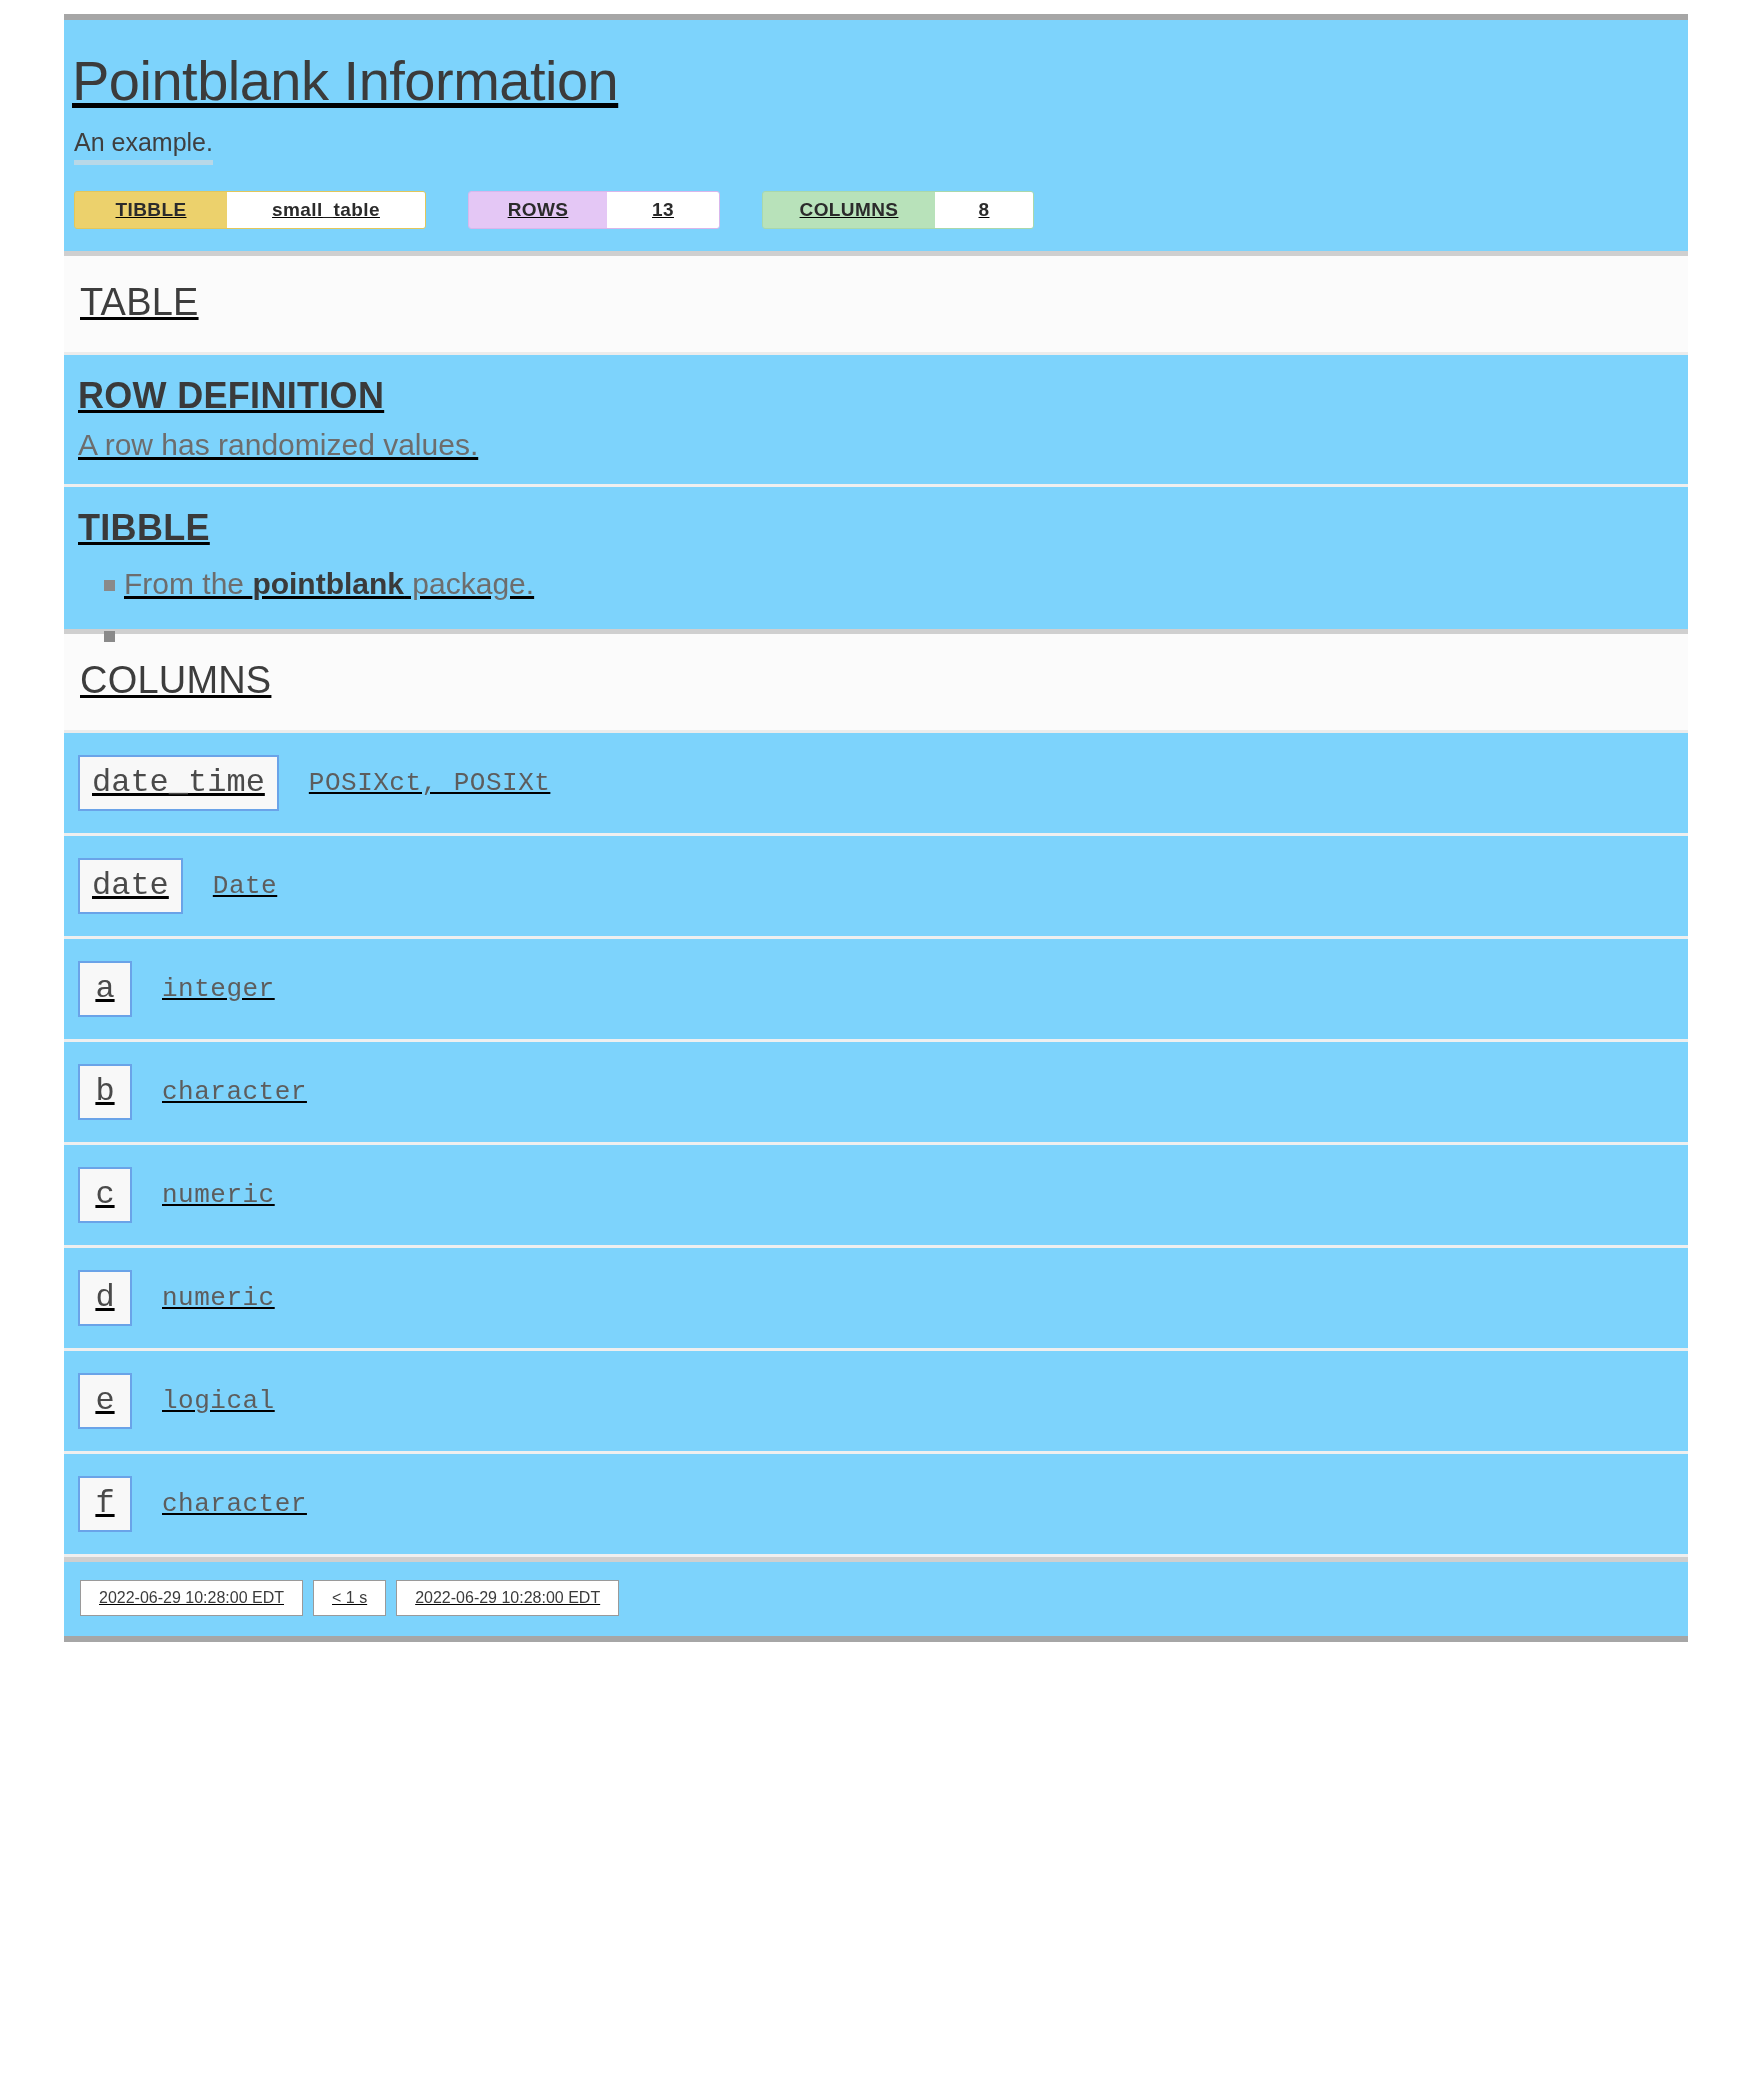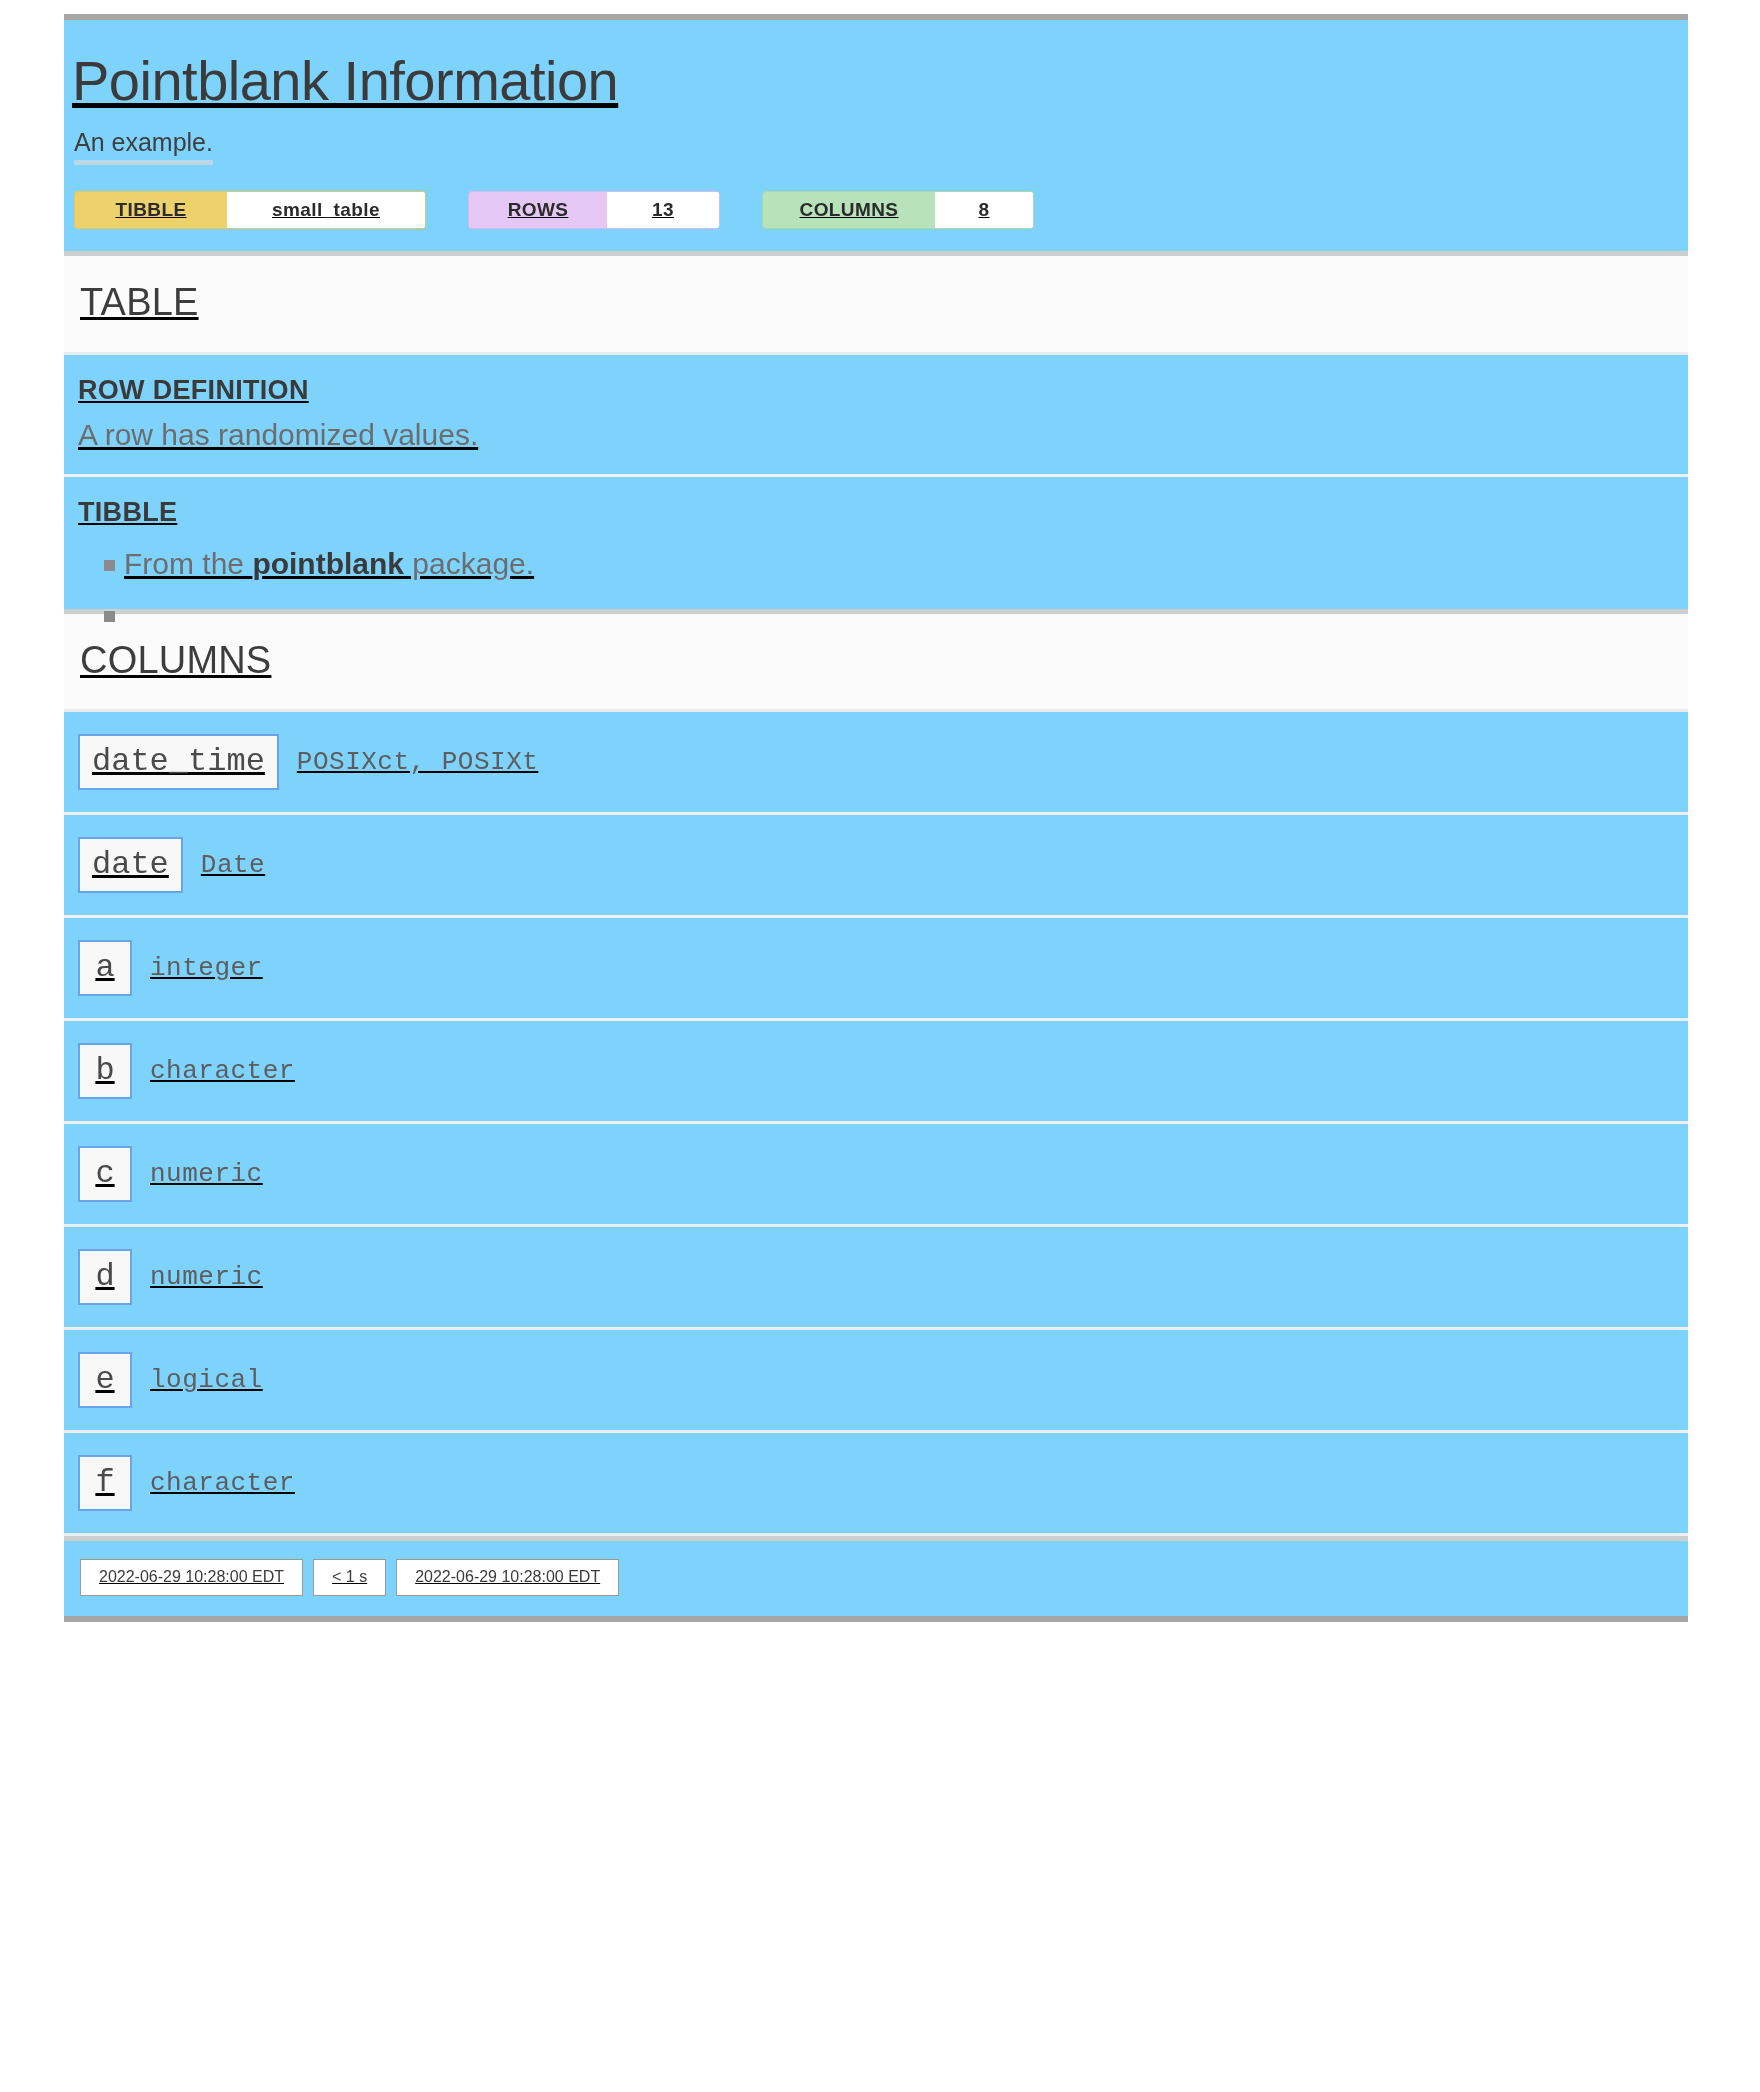--- a/index.html
+++ b/index.html
@@ -117,21 +117,21 @@
     line-height: 1.1;
   }
 
   
   .sub-block {
     padding: 20px 0 20px 14px;
     border-bottom: 3px solid #efefef;
   }
   .sub-block.last { border-bottom: none; }
   .sub-title {
-    font-size: 27px;
+    font-size: 36px;
     font-weight: bold;
     color: #3a3a3a;
     letter-spacing: 0.3px;
     margin: 0 0 10px 0;
     line-height: 1.15;
   }
   .sub-text {
     font-size: 30px;
     color: #6d6d6d;
     margin: 0;
@@ -166,20 +166,21 @@
 
   
   .col-rows { padding: 0; }
   .col-row {
     display: flex;
     align-items: center;
     padding: 22px 0 22px 14px;
     border-bottom: 3px solid #efefef;
     min-height: 56px;
     box-sizing: border-box;
+    gap: 12px;
   }
   .col-name {
     display: inline-flex;
     align-items: center;
     justify-content: center;
     border: 2px solid #6aa3e8;
     background: #f8f8f8;
     color: #4a4a4a;
     font-family: "Liberation Mono", monospace;
     font-size: 32px;

